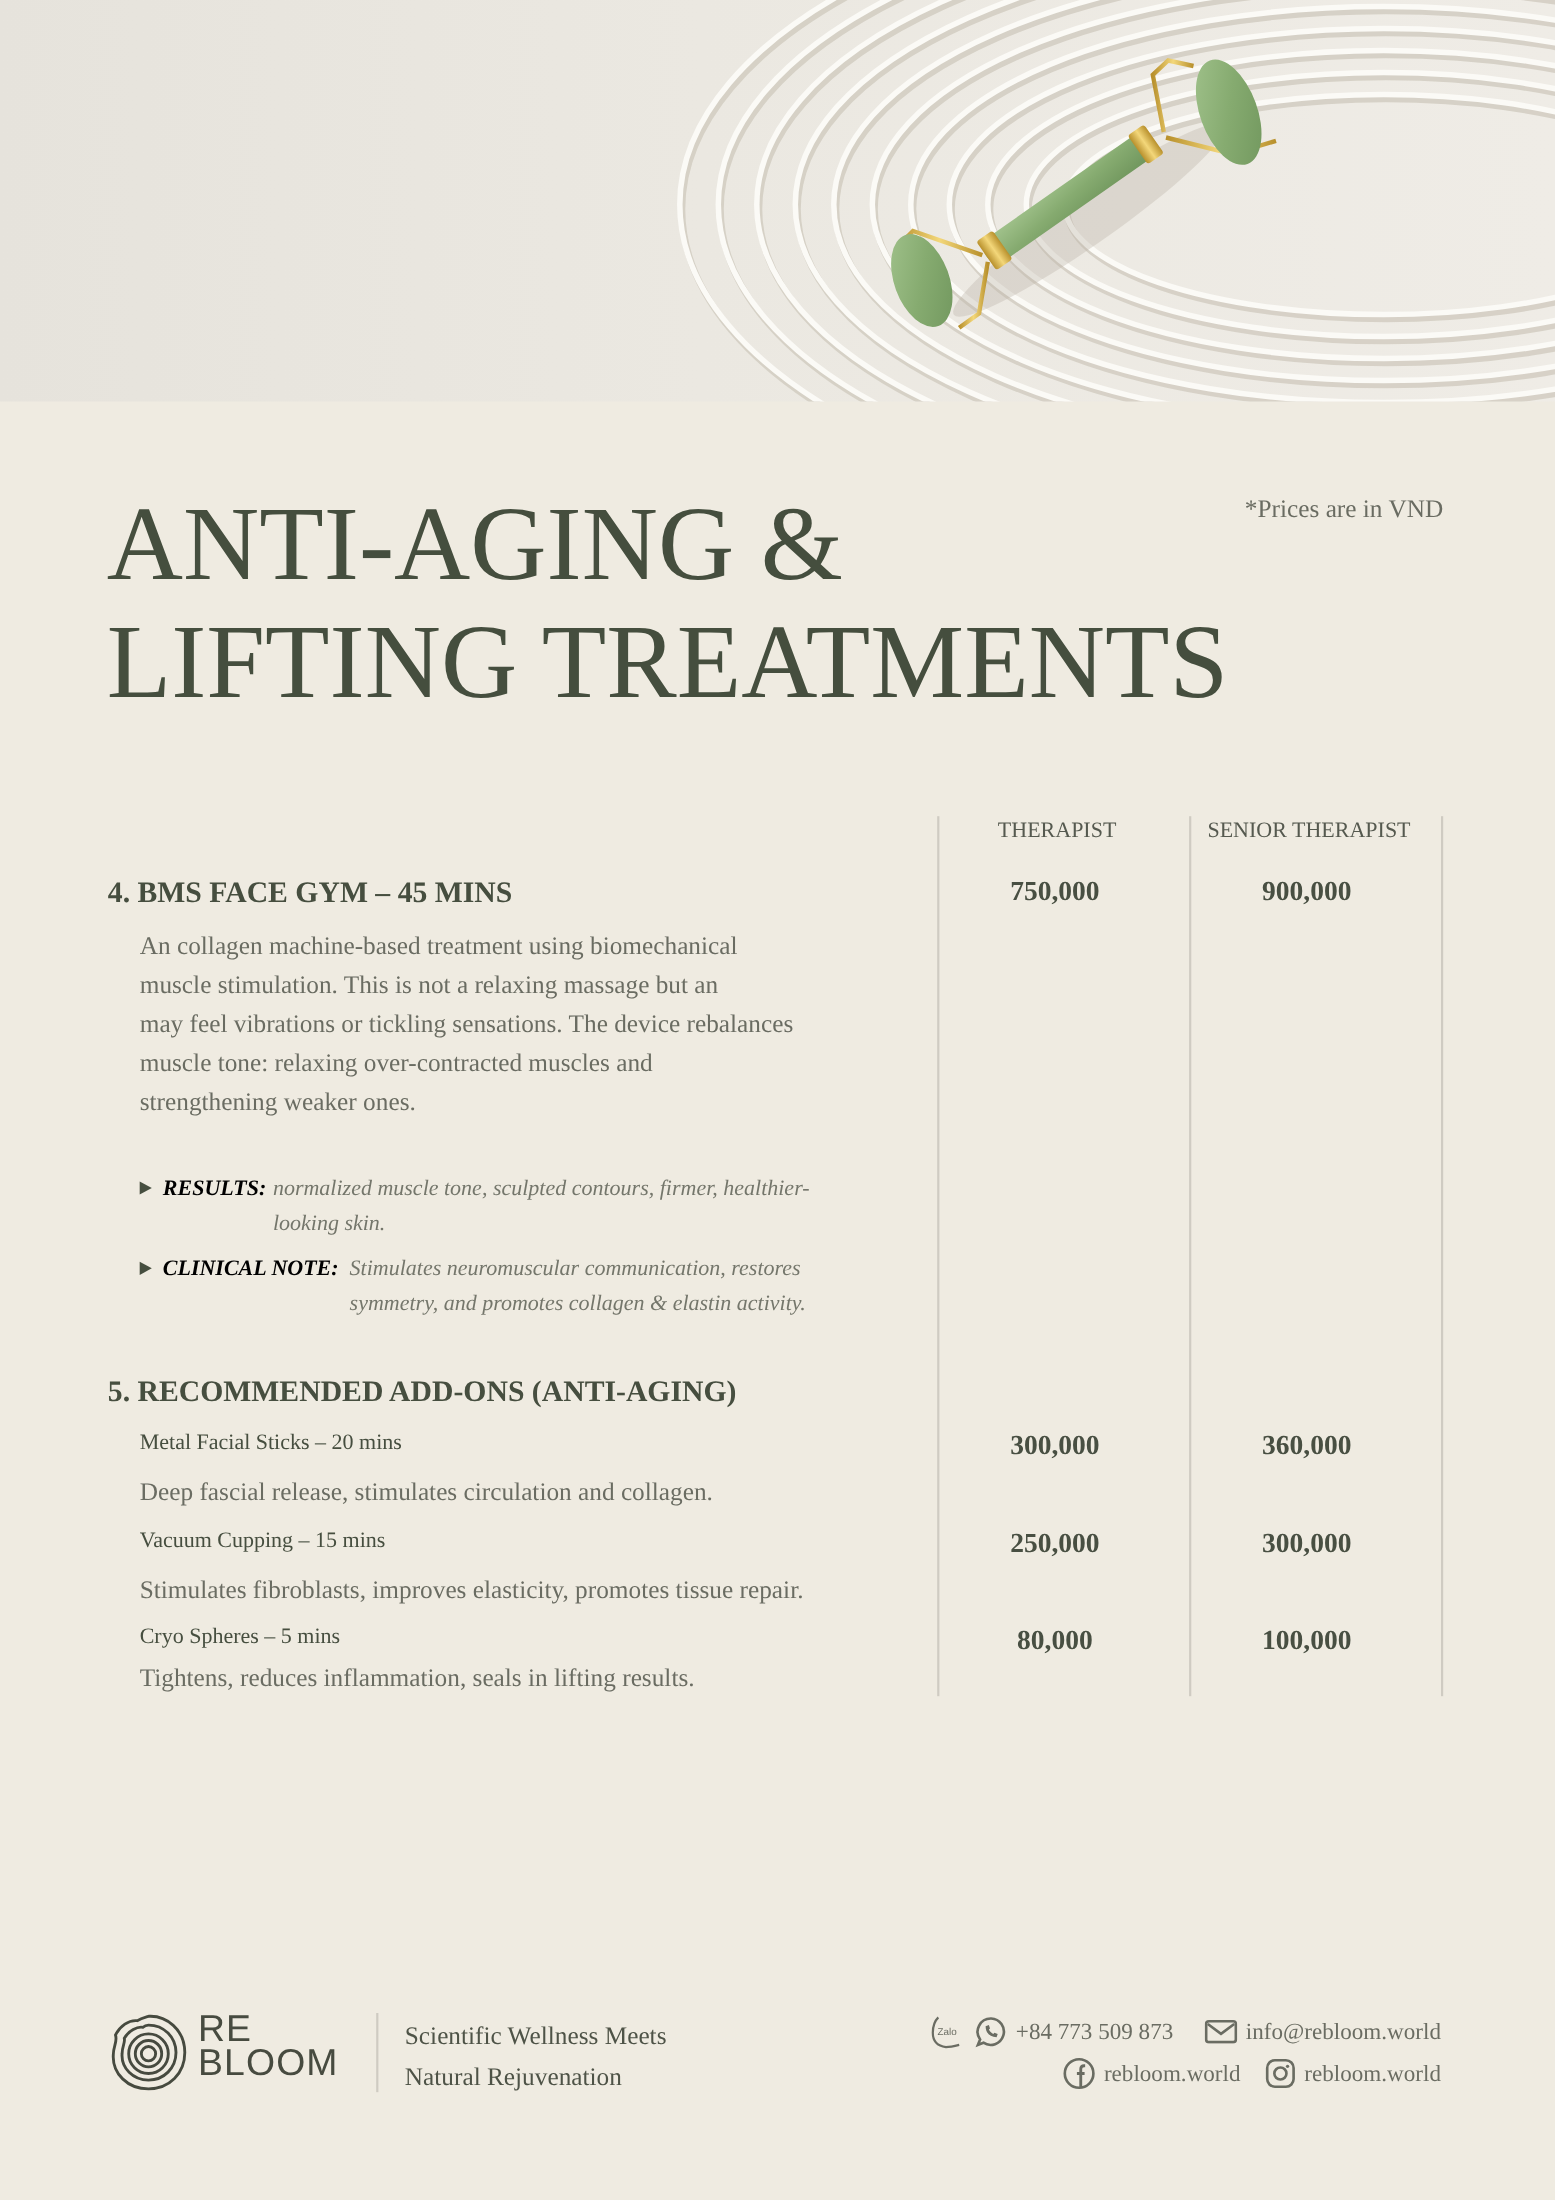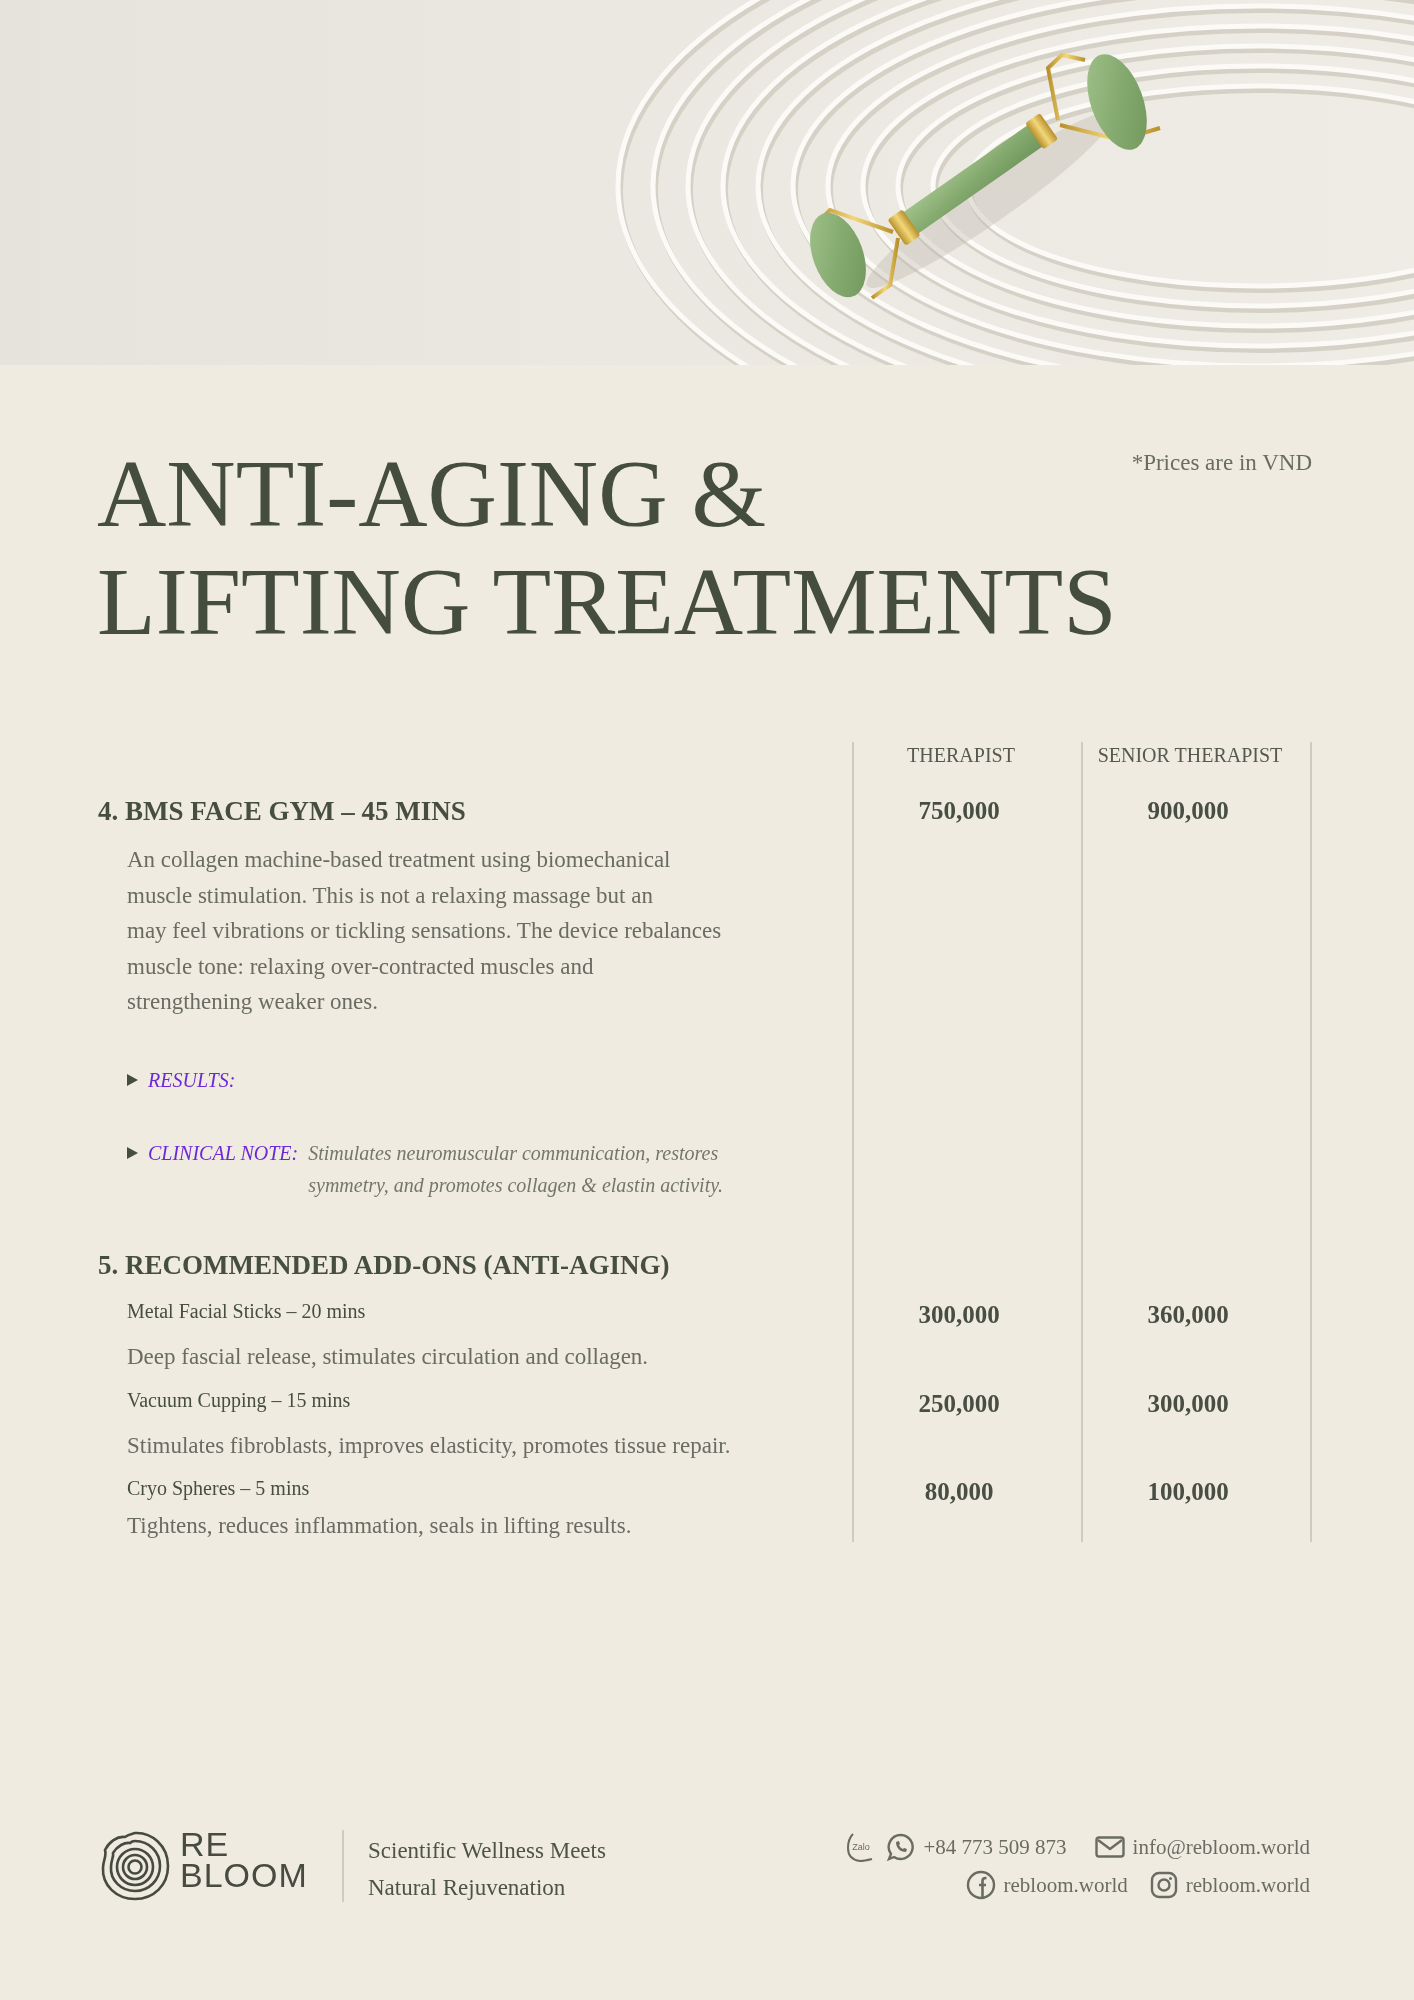--- a/index.html
+++ b/index.html
@@ -12,21 +12,21 @@
   .title { position:absolute; left:97px; top:440px; font-size:96px; line-height:108px; color:#454e3e;
            font-weight:normal; margin:0; letter-spacing:0px; }
   .title span { display:block; }
   .vline { position:absolute; top:742px; width:2px; height:800px; background:#cfcbc2; }
   .colhead { position:absolute; top:744px; font-size:20px; color:#55594f; text-align:center; width:216px; }
   .price { position:absolute; font-size:25px; font-weight:bold; color:#484f42; text-align:center; width:212px; }
   .sec-h { position:absolute; left:98px; font-size:27px; font-weight:bold; color:#464e3f; margin:0; }
   .body { position:absolute; left:127px; width:700px; font-size:23px; line-height:35.5px; color:#6a6c62; }
   .bullet { position:absolute; left:127px; font-size:20px; line-height:32px; font-style:italic; color:#74766b; display:flex; }
   .bullet .tri { width:0; height:0; border-left:11px solid #464e3f; border-top:6.5px solid transparent; border-bottom:6.5px solid transparent; margin-top:10px; margin-right:10px; flex:none; }
-  .bullet .lbl { font-weight:normal; color:#6d28d9; margin-right:6px; flex:none;text-align:right; }
+  .bullet .lbl { font-weight:bold; color:#000000; margin-right:6px; flex:none;text-align:right; }
   .bullet .txt { flex:none; }
   .item-h { position:absolute; left:127px; font-size:20px; font-weight:normal; color:#464e3f; }
   .item-d { position:absolute; left:127px; font-size:23px; color:#6a6c62; }
   .footer-logo { position:absolute; left:99px; top:1830px; width:72px; height:72px; }
   .brand { position:absolute; left:180px; top:1829px; font-family:"Liberation Sans","DejaVu Sans",sans-serif; font-size:34px; line-height:31px; color:#474b40; letter-spacing:1px; }
   .fdiv { position:absolute; left:342px; top:1830px; width:2px; height:72px; background:#cfcbc2; }
   .tagline { position:absolute; left:368px; top:1832px; font-size:23px; line-height:37px; color:#4e5347; }
   .contacts { position:absolute; right:104px; top:1828px; font-size:21px; color:#6a6c62; text-align:center; }
   .crow { display:flex; justify-content:flex-end; align-items:center; height:38px; }
   .crow .ic { display:inline-flex; align-items:center; justify-content:center; margin-right:8px; }
@@ -116,20 +116,24 @@
   <div class="body" style="top:842px">
     <div>An collagen machine-based treatment using biomechanical</div>
     <div>muscle stimulation. This is not a relaxing massage but an</div>
     <div>may feel vibrations or tickling sensations. The device rebalances</div>
     <div>muscle tone: relaxing over-contracted muscles and</div>
     <div>strengthening weaker ones.</div>
   </div>
   <div class="bullet" style="top:1064px">
     <span class="tri"></span>
     <span class="lbl">RESULTS:</span>
+    <span class="txt">
+      <div>normalized muscle tone, sculpted contours, firmer, healthier-</div>
+      <div>looking skin.</div>
+    </span>
   </div>
   <div class="bullet" style="top:1137px">
     <span class="tri"></span>
     <span class="lbl" style="margin-right:10px">CLINICAL NOTE:</span>
     <span class="txt">
       <div>Stimulates neuromuscular communication, restores</div>
       <div>symmetry, and promotes collagen &amp; elastin activity.</div>
     </span>
   </div>
 </div>

